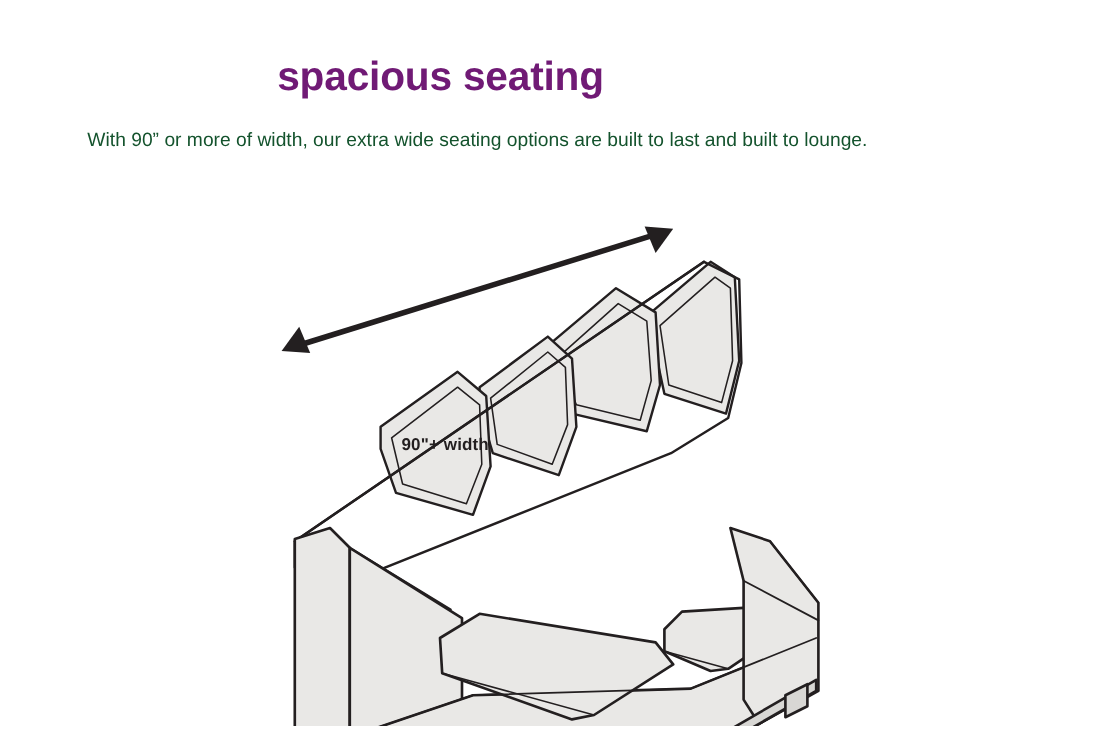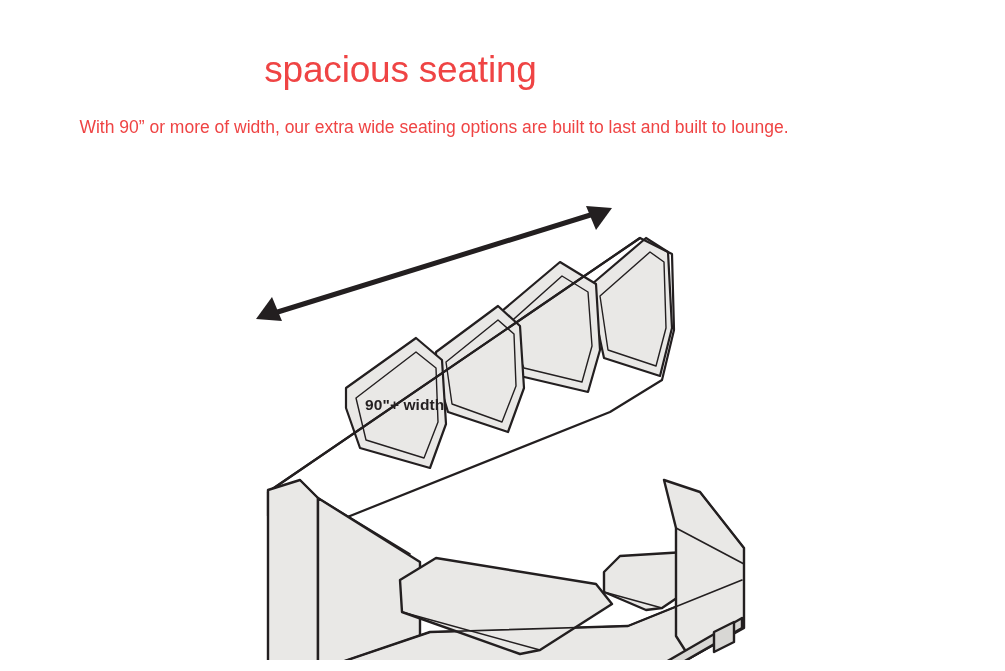--- a/index.html
+++ b/index.html
@@ -21,34 +21,34 @@
     height: 671px;
     background: #ffffff;
   }
   .headline {
     position: absolute;
     top: 50px;
     left: 0;
     width: 801px;
     text-align: center;
     font-size: 37px;
-    font-weight: normal;
+    font-weight: bold;
     letter-spacing: -0.2px;
-    color: #ef4444;
+    color: #701a75;
     line-height: 1.1;
   }
   .subcopy {
     position: absolute;
     top: 114px;
     left: 0;
     width: 868px;
     text-align: center;
     font-size: 17.5px;
     font-weight: normal;
-    color: #ef4444;
+    color: #14532d;
     line-height: 1.55;
   }
   .subcopy .line {
     display: block;
   }
   .illustration {
     position: absolute;
     top: 180px;
     left: 0;
     width: 1005px;

